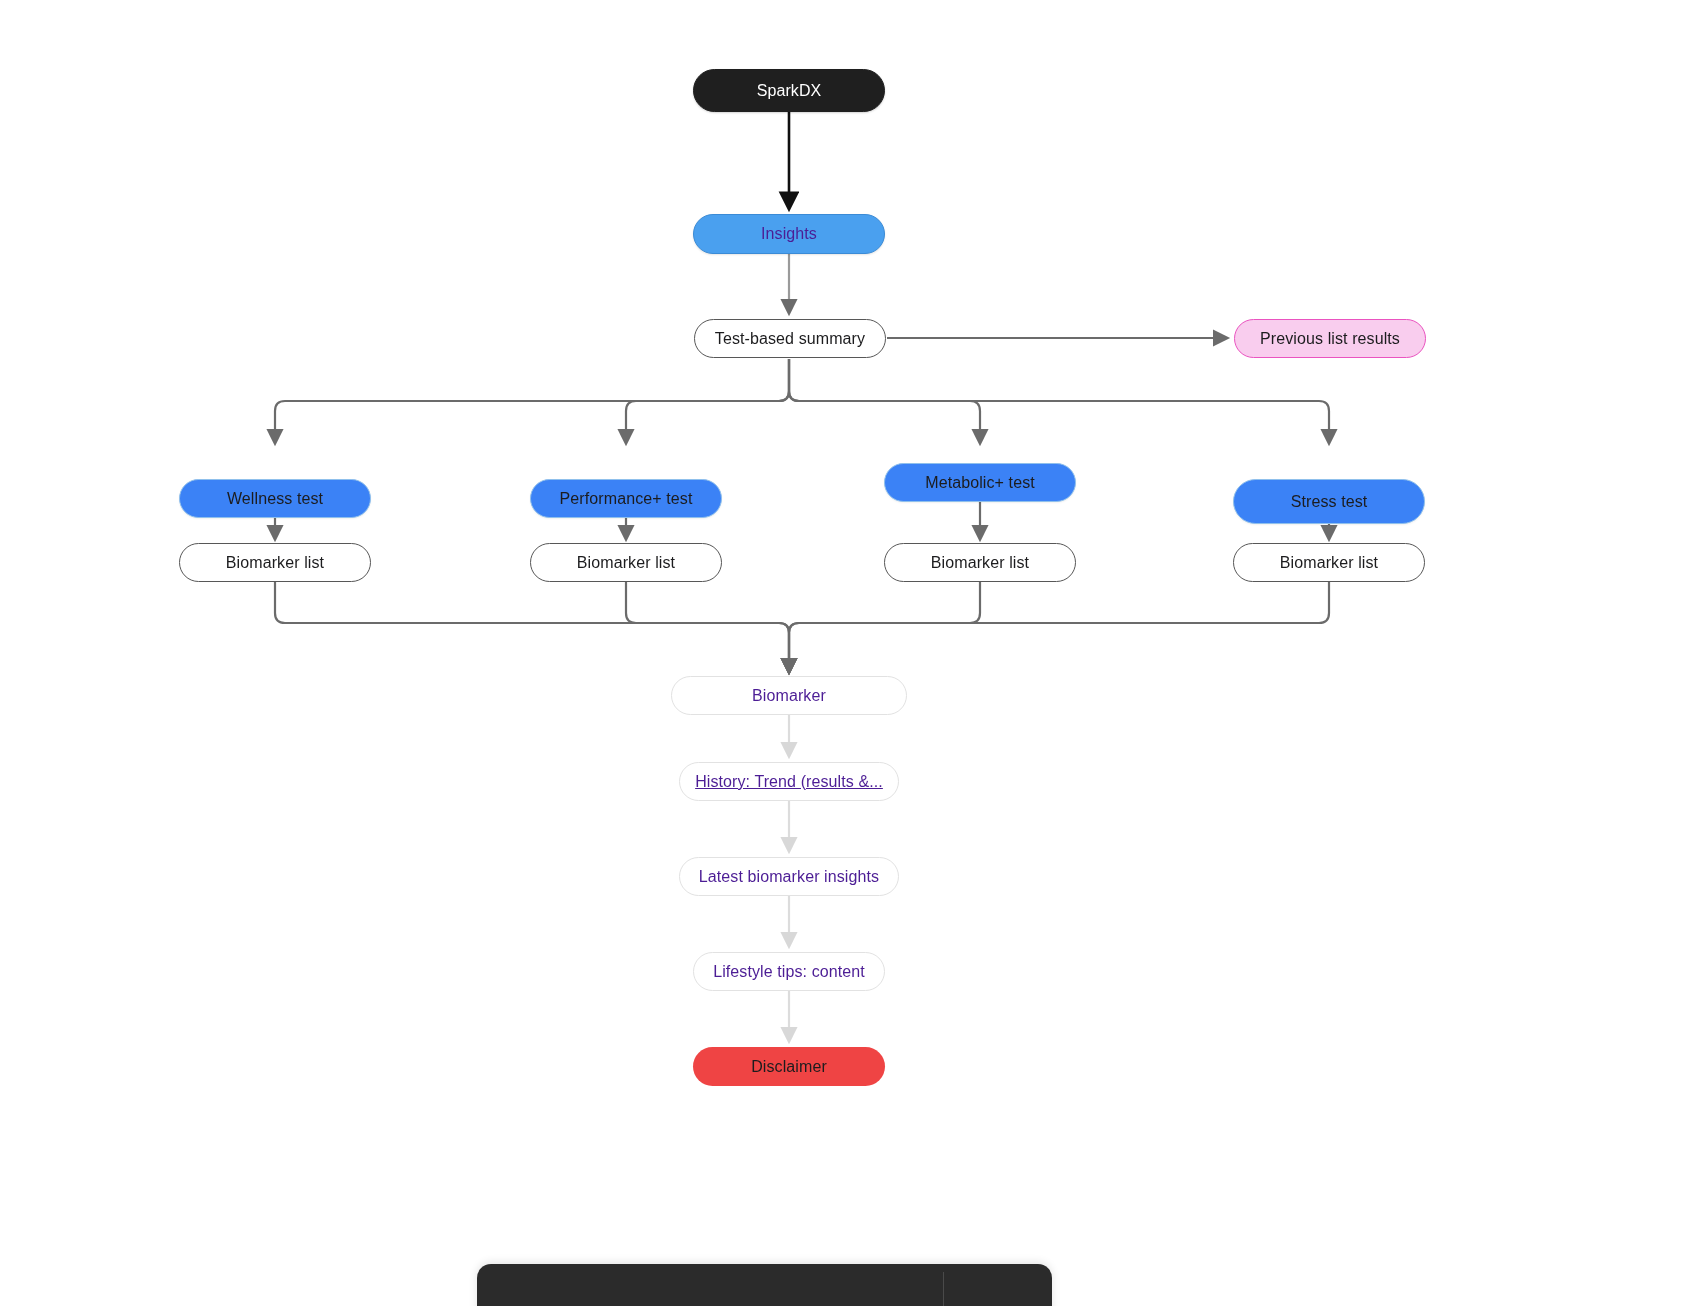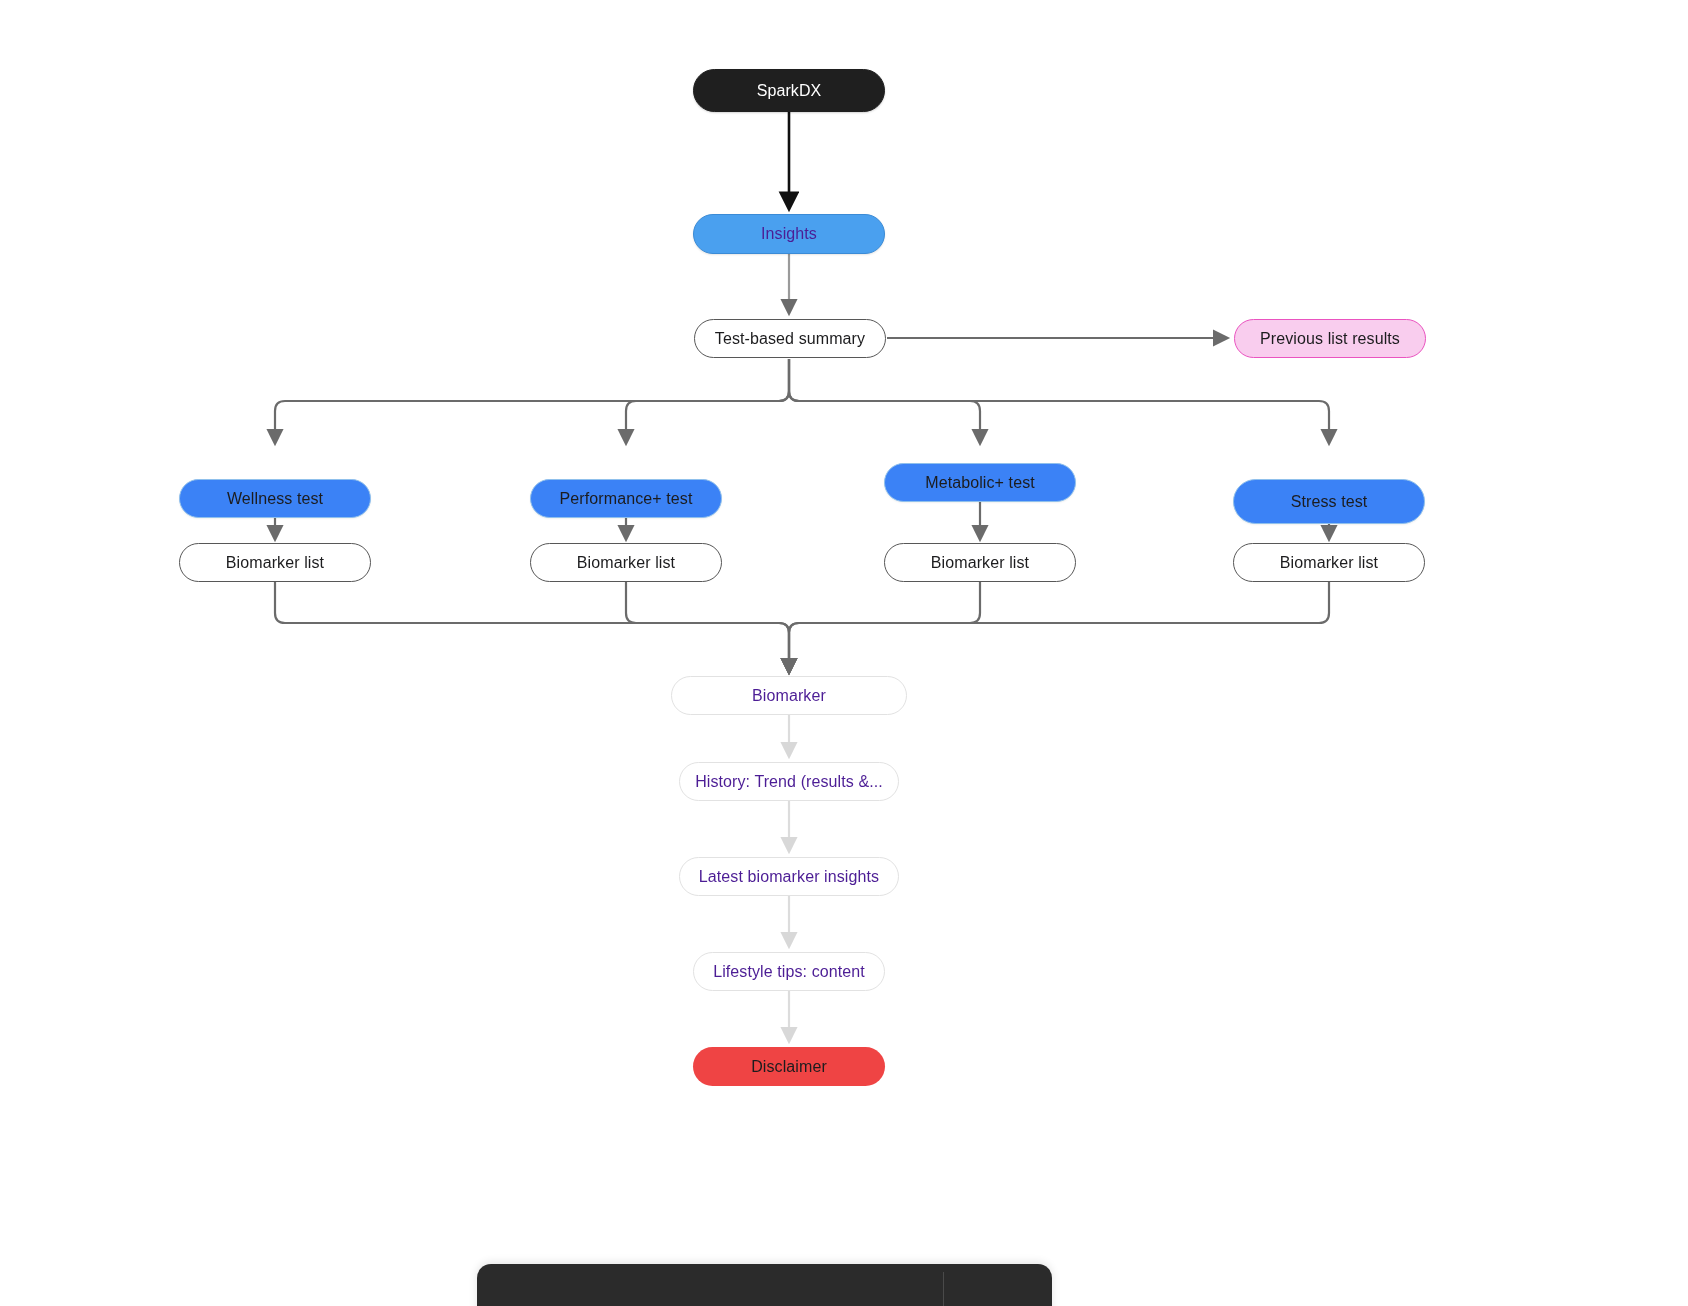--- a/index.html
+++ b/index.html
@@ -207,21 +207,21 @@
   </div>
 
   <div class="node node--neutral" style="left:1233px; top:543px; width:192px; height:39px;">
     <span>Biomarker list</span>
   </div>
 
   <div class="node node--faint" style="left:671px; top:676px; width:236px; height:39px;">
     <span>Biomarker</span>
   </div>
 
-  <div class="node node--faint" style="left:679px; top:762px; width:220px; height:39px;">
+  <div class="node node--faint" style="left:679px; top:762px; width:220px; height:39px;text-decoration:underline;">
     <span>History: Trend (results &amp;...</span>
   </div>
 
   <div class="node node--faint" style="left:679px; top:857px; width:220px; height:39px;">
     <span>Latest biomarker insights</span>
   </div>
 
   <div class="node node--faint" style="left:693px; top:952px; width:192px; height:39px;">
     <span>Lifestyle tips: content</span>
   </div>

